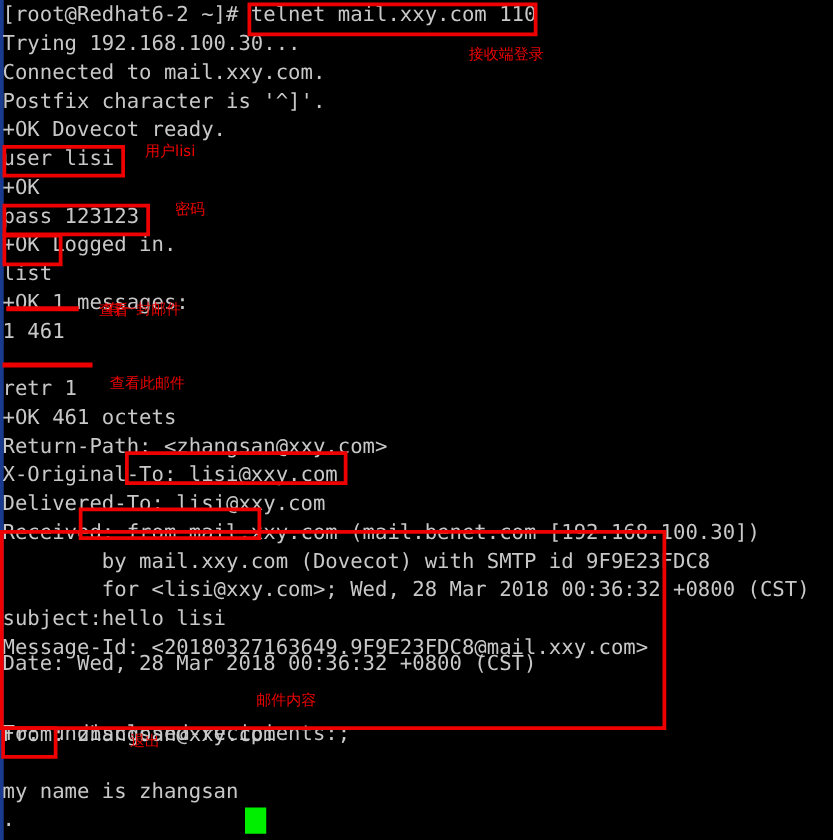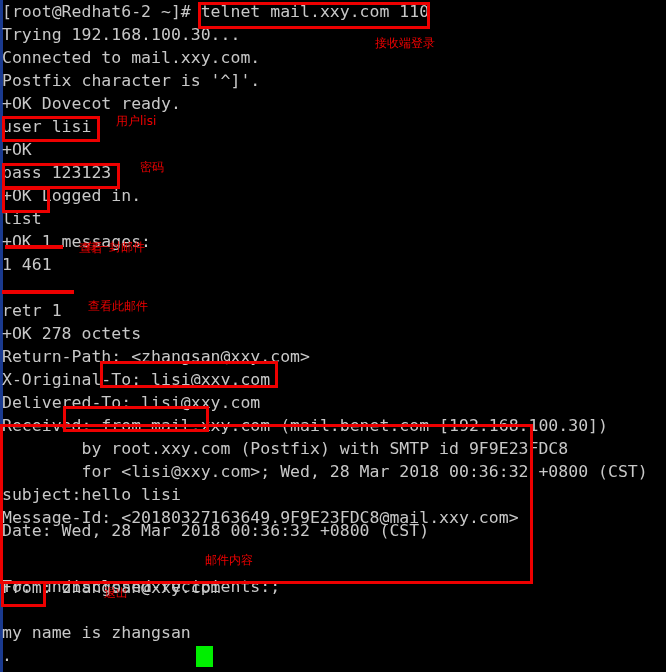--- a/index.html
+++ b/index.html
@@ -81,26 +81,26 @@
     <div class="line" style="top:92px">+OK Dovecot ready.</div>
     <div class="line" style="top:115px">user lisi</div>
     <div class="line" style="top:138px">+OK</div>
     <div class="line" style="top:161px">pass 123123</div>
     <div class="line" style="top:184px">+OK Logged in.</div>
     <div class="line" style="top:207px">list</div>
     <div class="line" style="top:230px">+OK 1 messages:</div>
     <div class="line" style="top:253px">1 461</div>
     <div class="line" style="top:276px">.</div>
     <div class="line" style="top:299px">retr 1</div>
-    <div class="line" style="top:322px">+OK 278 octets</div>
+    <div class="line" style="top:322px">+OK 461 octets</div>
     <div class="line" style="top:345px">Return-Path: &lt;zhangsan@xxy.com&gt;</div>
     <div class="line" style="top:368px">X-Original-To: lisi@xxy.com</div>
     <div class="line" style="top:391px">Delivered-To: lisi@xxy.com</div>
     <div class="line" style="top:414px">Received: from mail.xxy.com (mail.benet.com [192.168.100.30])</div>
-    <div class="line" style="top:437px">        by root.xxy.com (Postfix) with SMTP id 9F9E23FDC8</div>
+    <div class="line" style="top:437px">        by mail.xxy.com (Dovecot) with SMTP id 9F9E23FDC8</div>
     <div class="line" style="top:460px">        for &lt;lisi@xxy.com&gt;; Wed, 28 Mar 2018 00:36:32 +0800 (CST)</div>
     <div class="line" style="top:483px">subject:hello lisi</div>
     <div class="line" style="top:506px">Message-Id: &lt;20180327163649.9F9E23FDC8@mail.xxy.com&gt;</div>
     <div class="line" style="top:519px">Date: Wed, 28 Mar 2018 00:36:32 +0800 (CST)</div>
     <div class="line" style="top:576px">From: zhangsan@xxy.com</div>
     <div class="line" style="top:575px">To: undisclosed-recipients:;</div>
     <div class="line" style="top:598px"></div>
     <div class="line" style="top:621px">my name is zhangsan</div>
     <div class="line" style="top:644px">.</div>
   </div>

